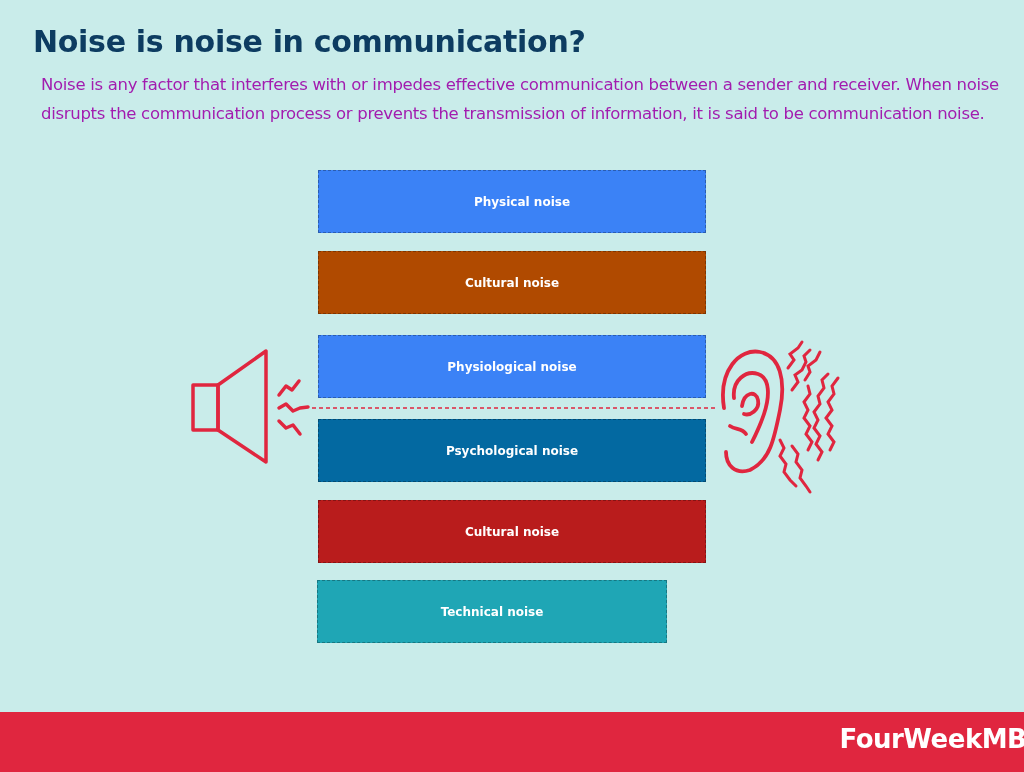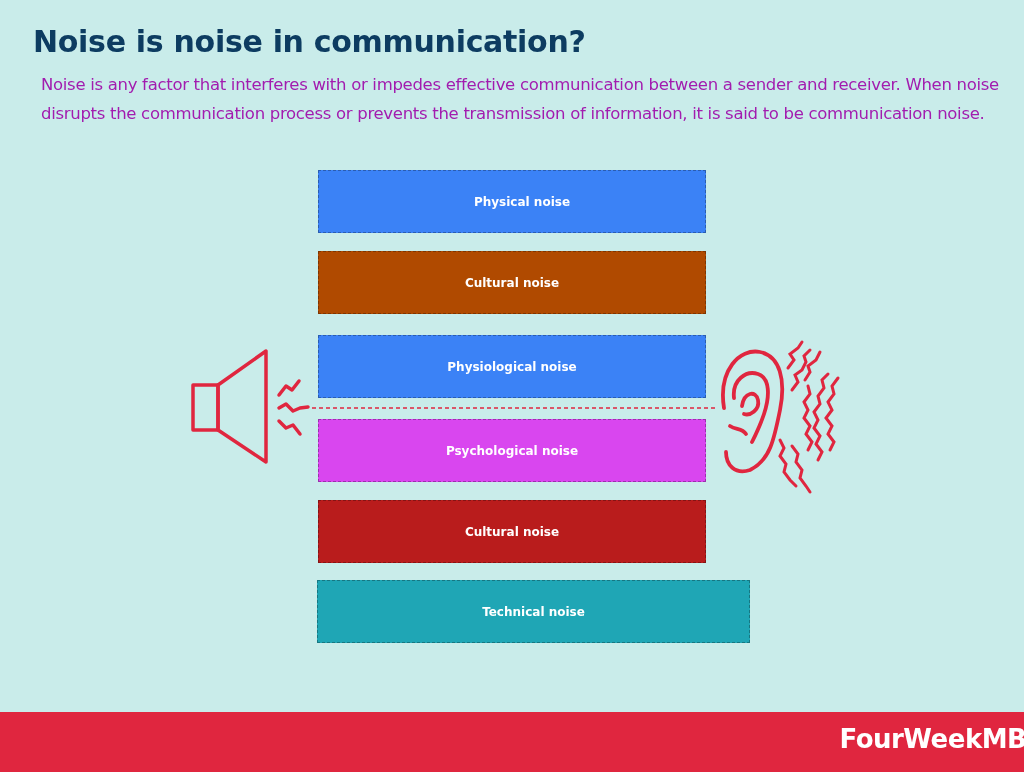--- a/index.html
+++ b/index.html
@@ -21,27 +21,27 @@
 <div>
   <div class="box" style="top:170px;background:#3b82f6;padding-left:20px;">
     <span>Physical noise</span>
   </div>
   <div class="box" style="top:251px;background:#b04a00;">
     <span>Cultural noise</span>
   </div>
   <div class="box" style="top:335px;background:#3b82f6;">
     <span>Physiological noise</span>
   </div>
-  <div class="box" style="top:419px;background:#d946ef;">
+  <div class="box" style="top:419px;background:#0369a1;">
     <span>Psychological noise</span>
   </div>
   <div class="box" style="top:500px;background:#b91c1c;">
     <span>Cultural noise</span>
   </div>
-  <div class="box" style="top:580px;left:317px;width:433px;background:#1fa6b5;">
+  <div class="box" style="top:580px;left:317px;width:350px;background:#1fa6b5;">
     <span>Technical noise</span>
   </div>
 
   <svg class="icon" style="left:310px;top:400px;" width="410" height="20">
     <line x1="2" y1="8" x2="405" y2="8" stroke="#e0263f" stroke-width="1.5" stroke-dasharray="4,3"></line>
   </svg>
 
   <svg class="icon" style="left:185px;top:345px;" width="140" height="125" viewBox="0 0 140 125">
     <g fill="none" stroke="#e0263f" stroke-width="3.5" stroke-linejoin="round" stroke-linecap="round">
       <rect x="8" y="40" width="25" height="45"></rect>

